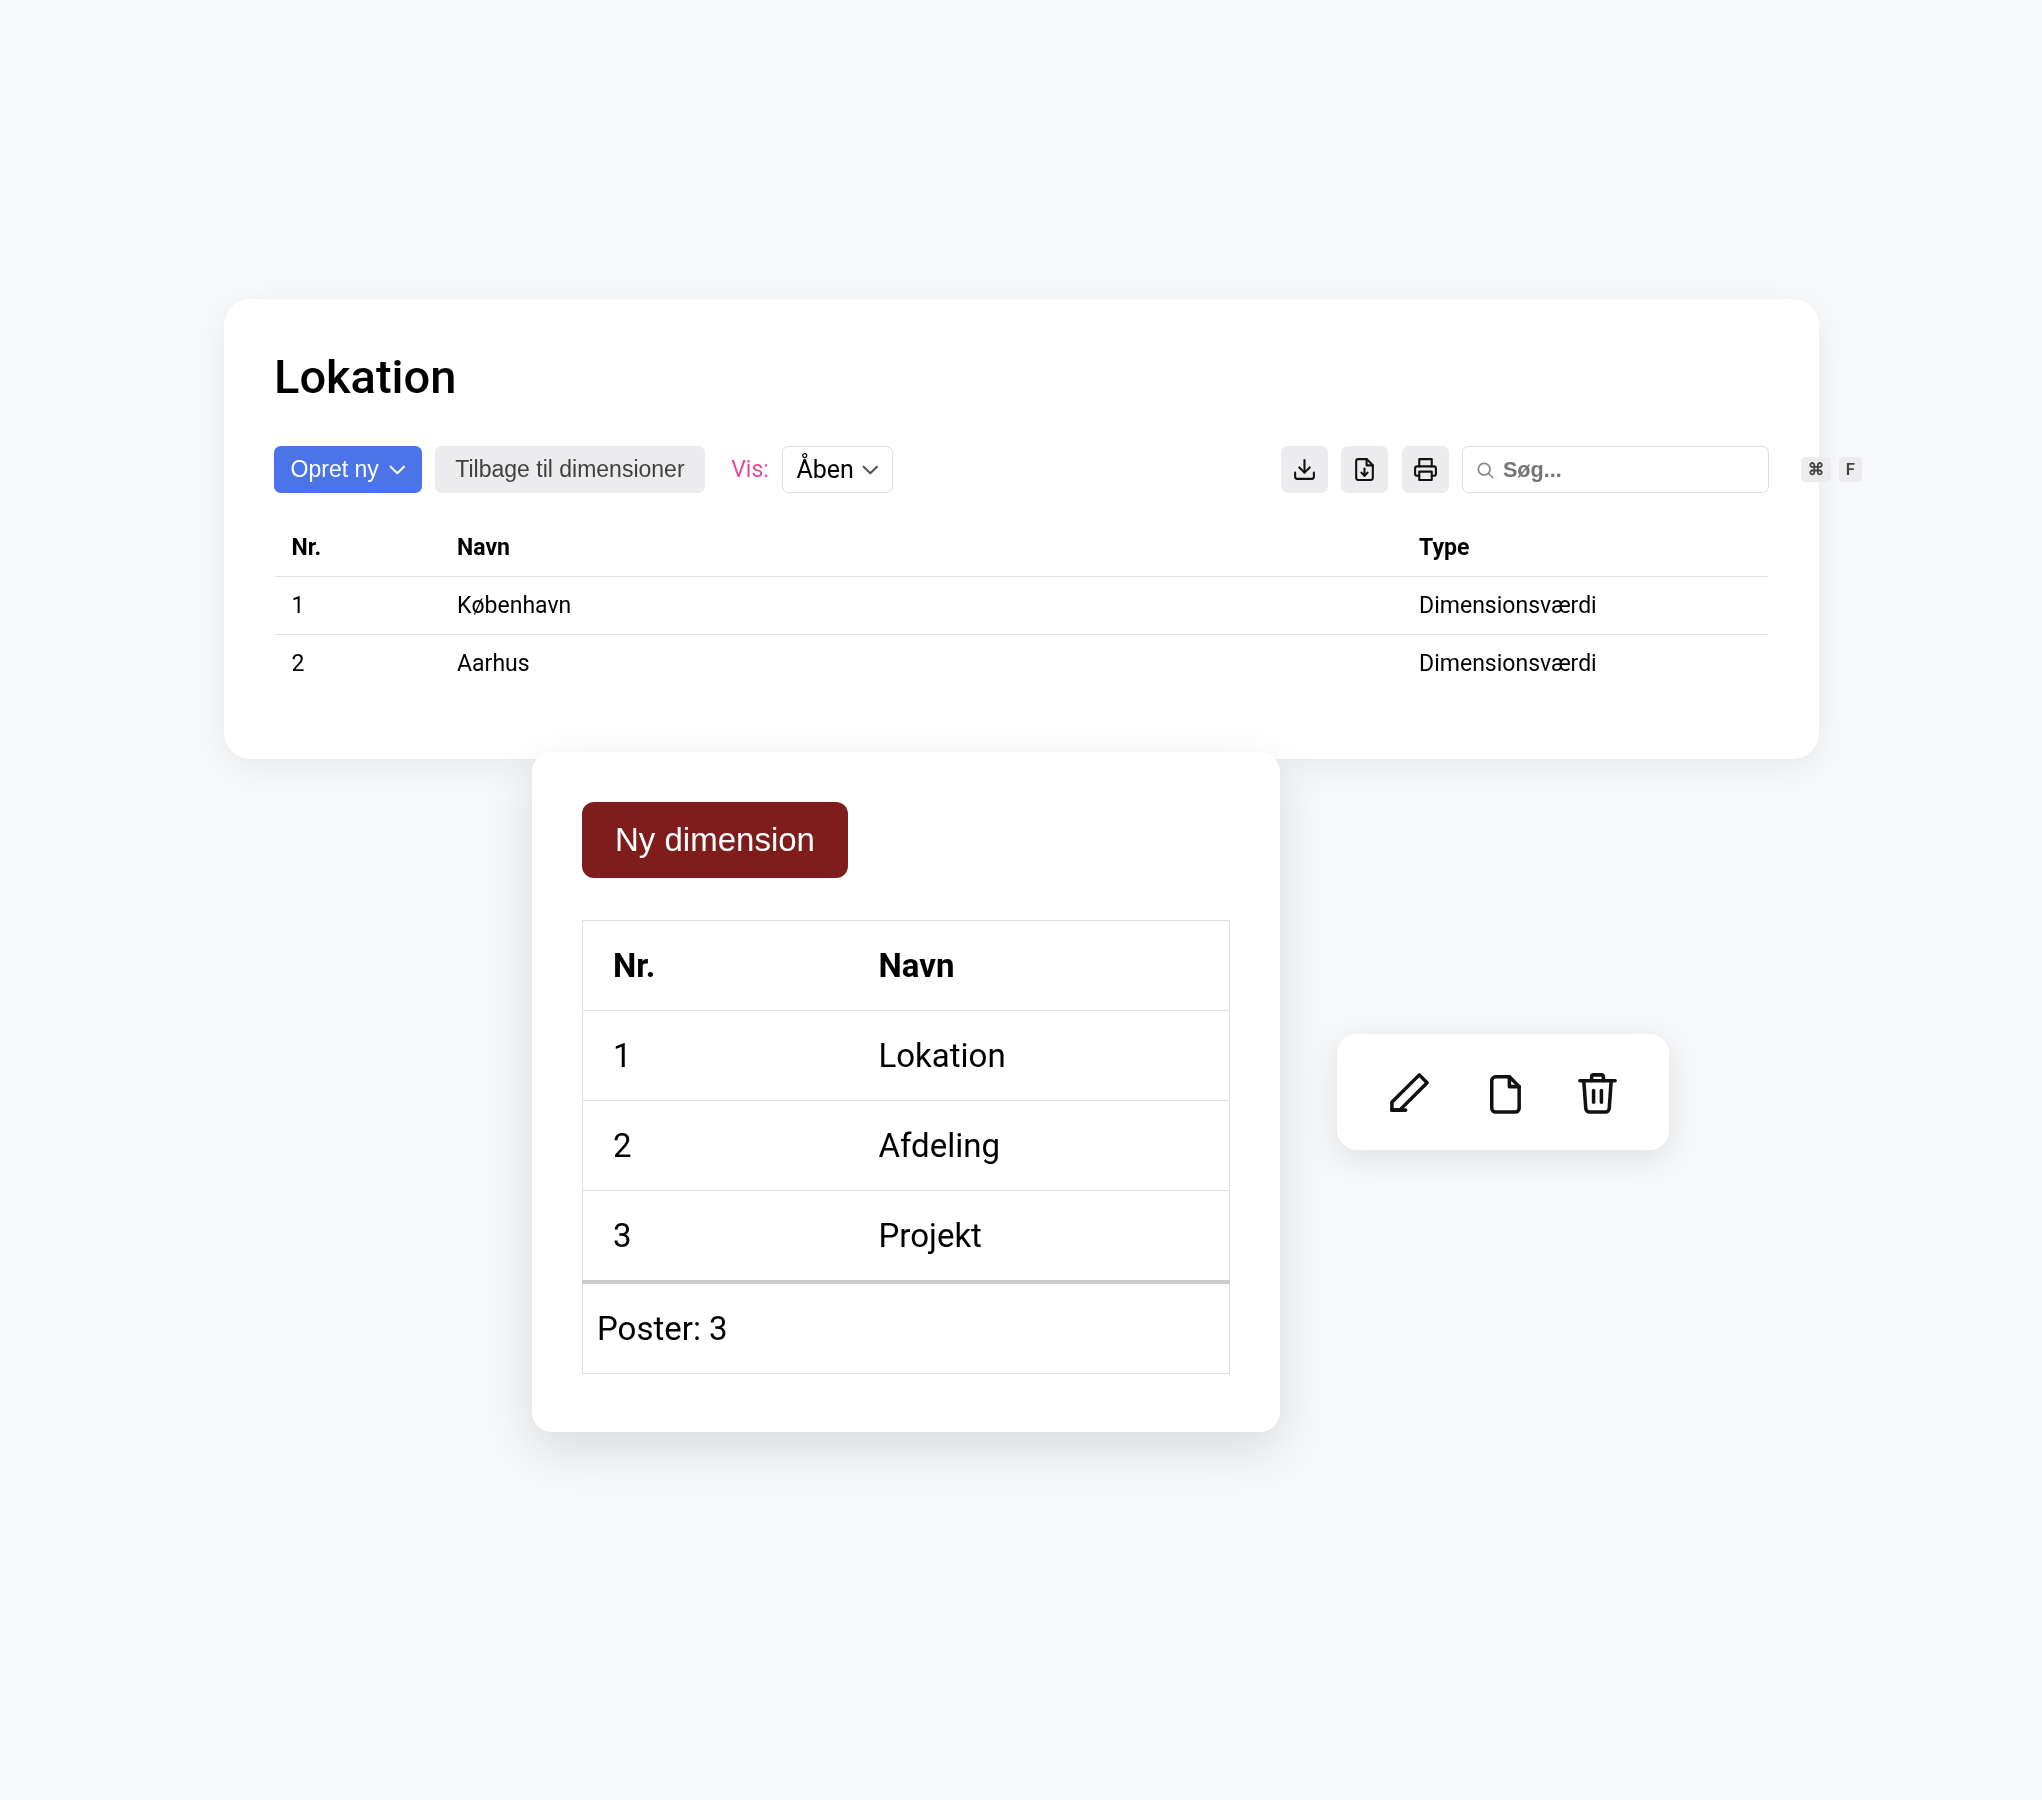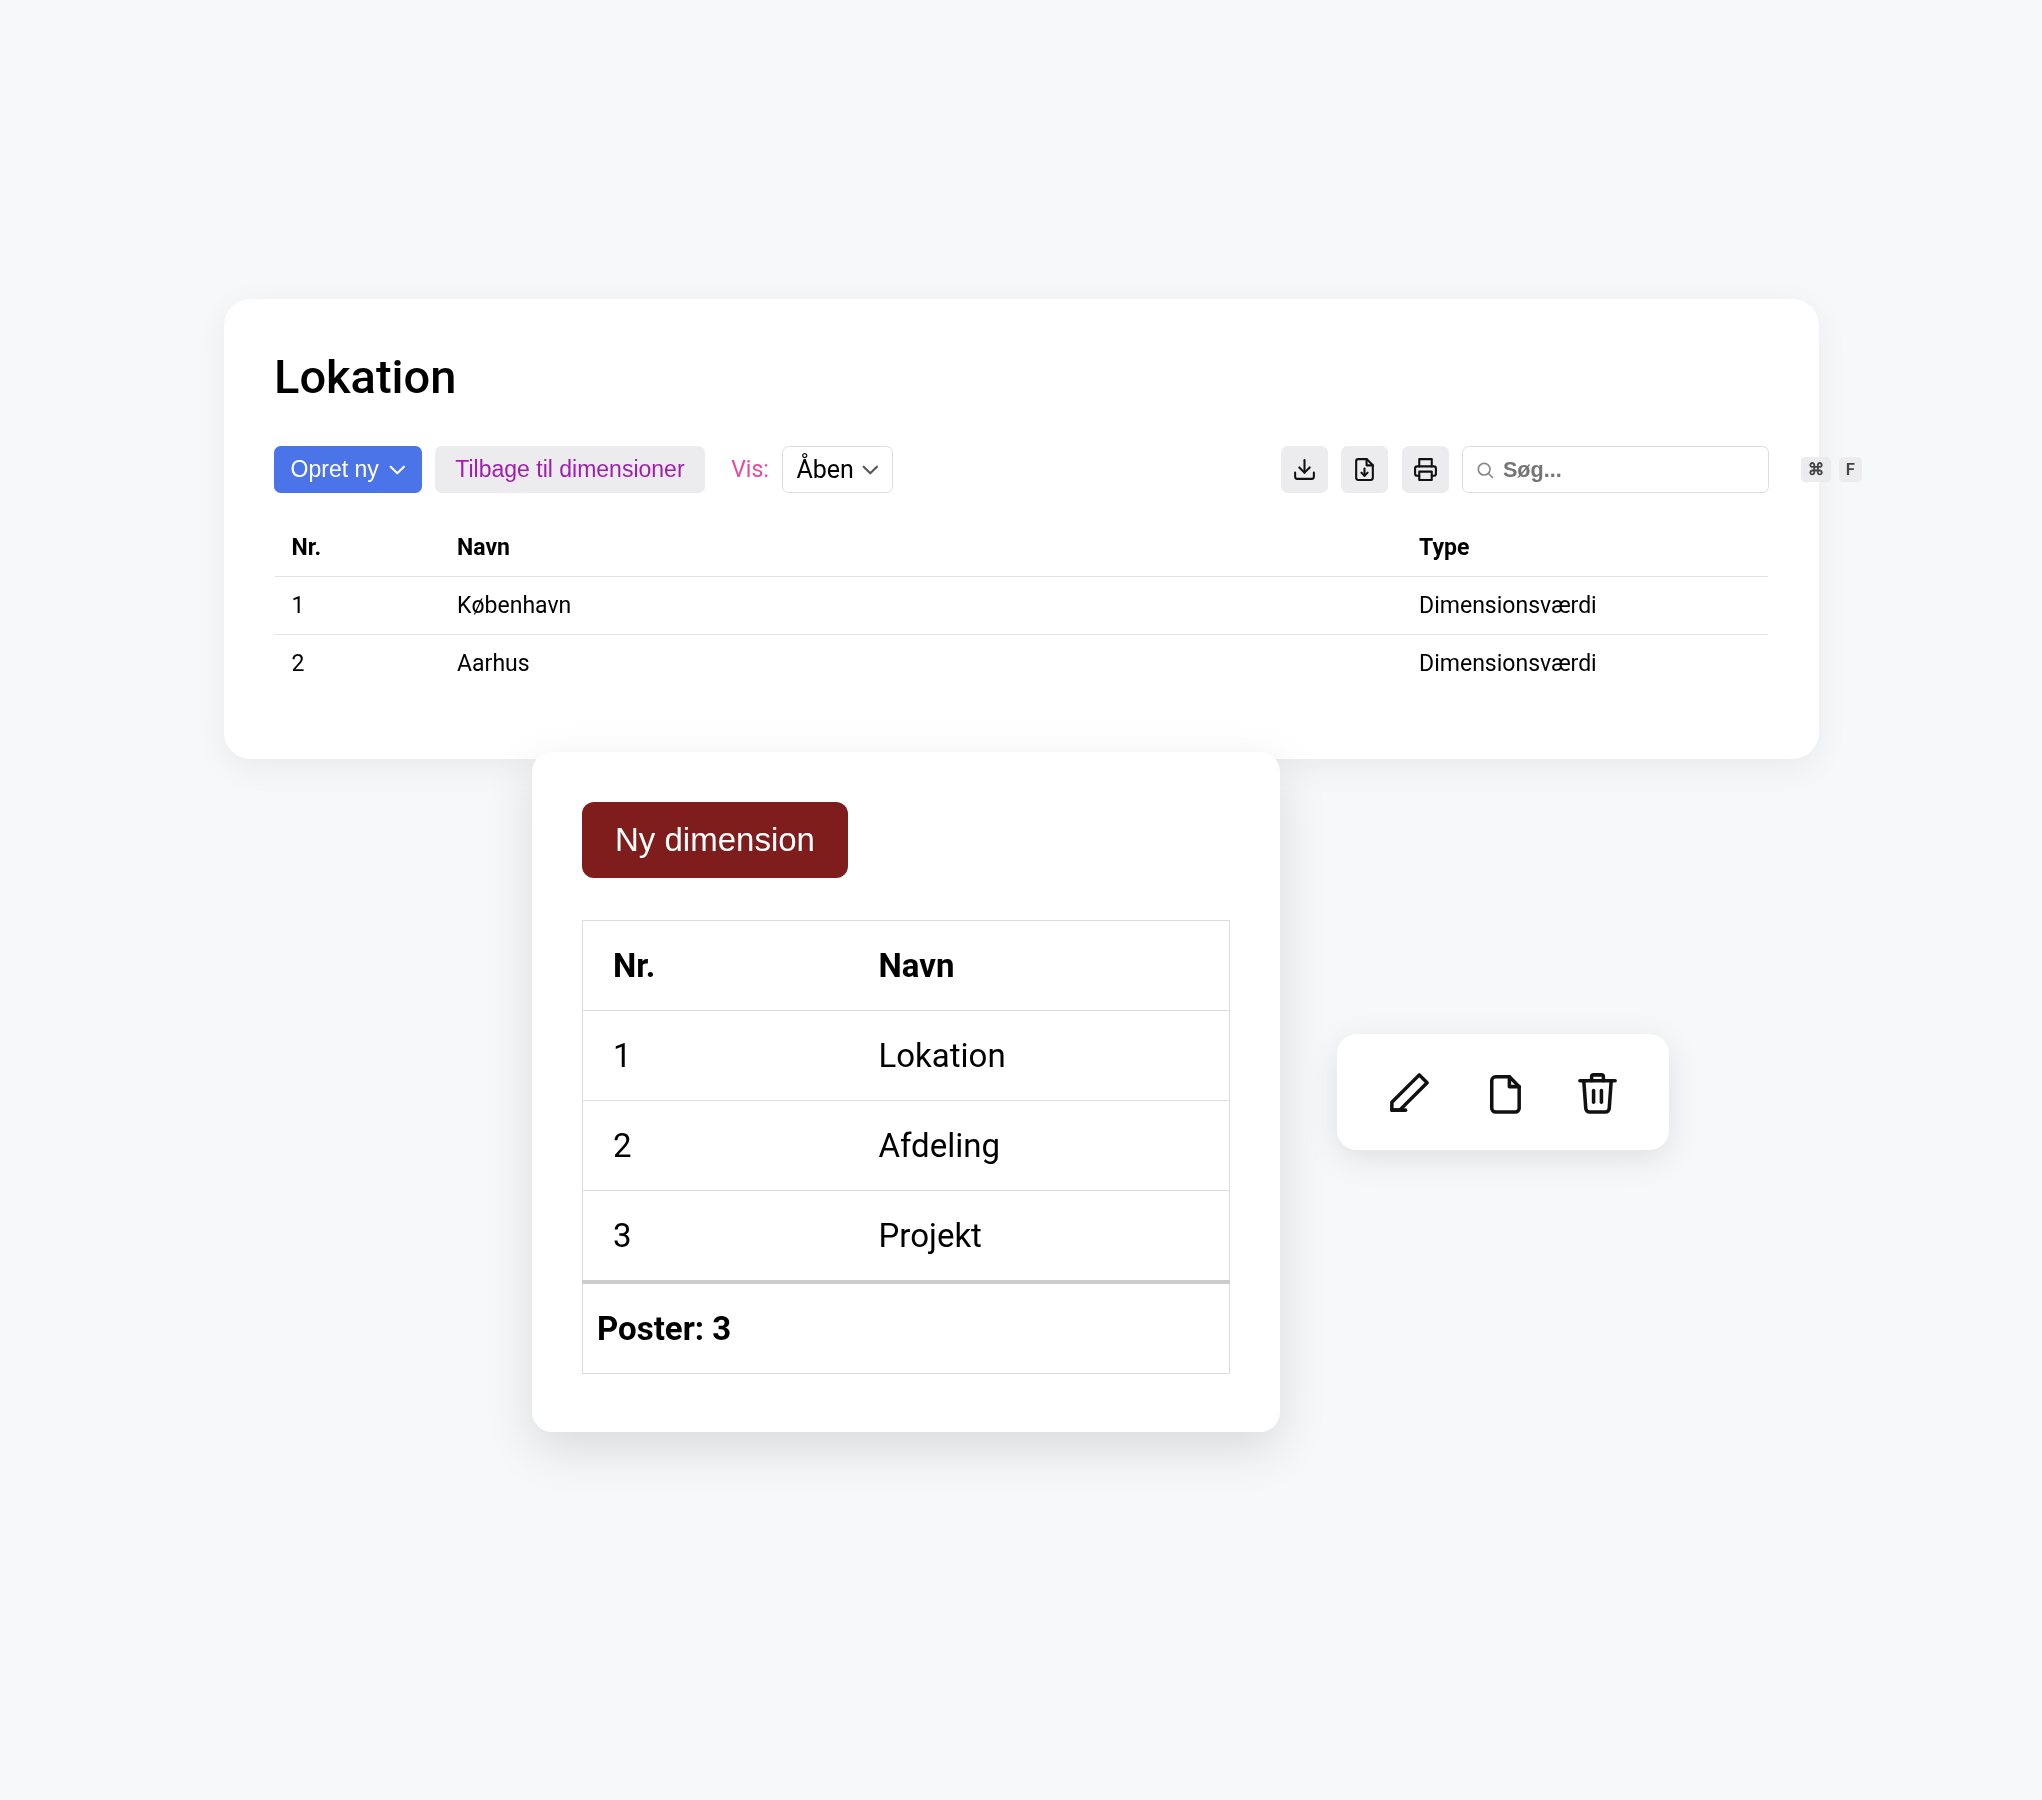--- a/index.html
+++ b/index.html
@@ -46,21 +46,21 @@
       height: 47px;
       font-size: 23px;
       font-weight: 400;
       display: inline-flex;
       align-items: center;
       gap: 10px;
       cursor: pointer;
     }
     .btn-secondary {
       background: #ececee;
-      color: #a21caf;
+      color: #404040;
       border: none;
       border-radius: 6.6px;
       padding: 0 20px;
       height: 47px;
       font-size: 23px;
       cursor: pointer;
     }
     .filter-label {
       font-size: 23px;
       color: #ec4899;
@@ -185,21 +185,21 @@
     .popup-table th, .popup-table td {
       text-align: left;
       padding: 25px 30px;
       font-size: 33px;
       border-bottom: 1.7px solid #ddd;
     }
     .popup-table th {
       font-weight: 700;
     }
     .popup-table .footer-row td {
-      font-weight: 700;
+      font-weight: 400;
       border-top: 4.2px solid #ccc;
       border-bottom: none;
       padding-left: 14px;
     }
     .popup-col-nr { width: 266px; }
 
     
     .action-toolbar {
       position: absolute;
       top: 1034px;

